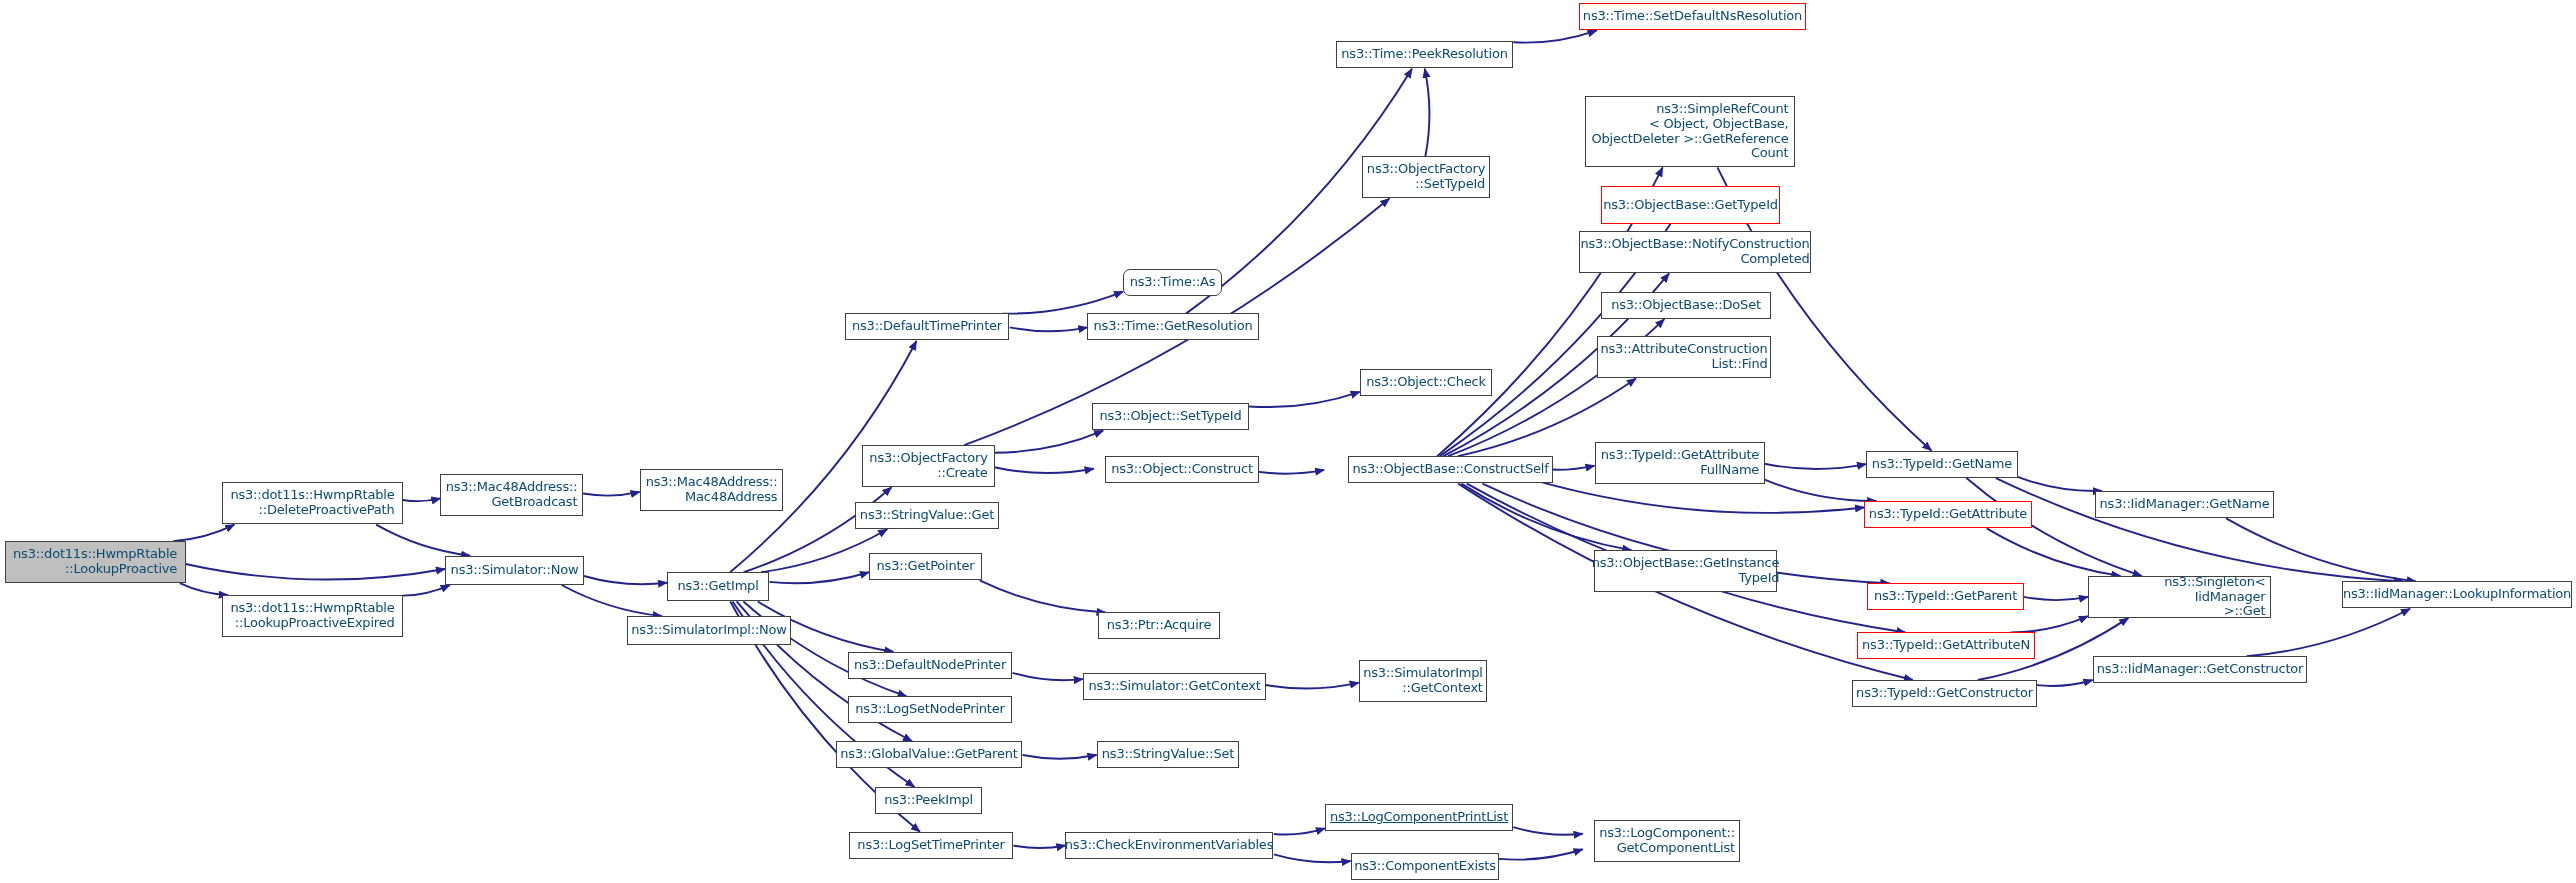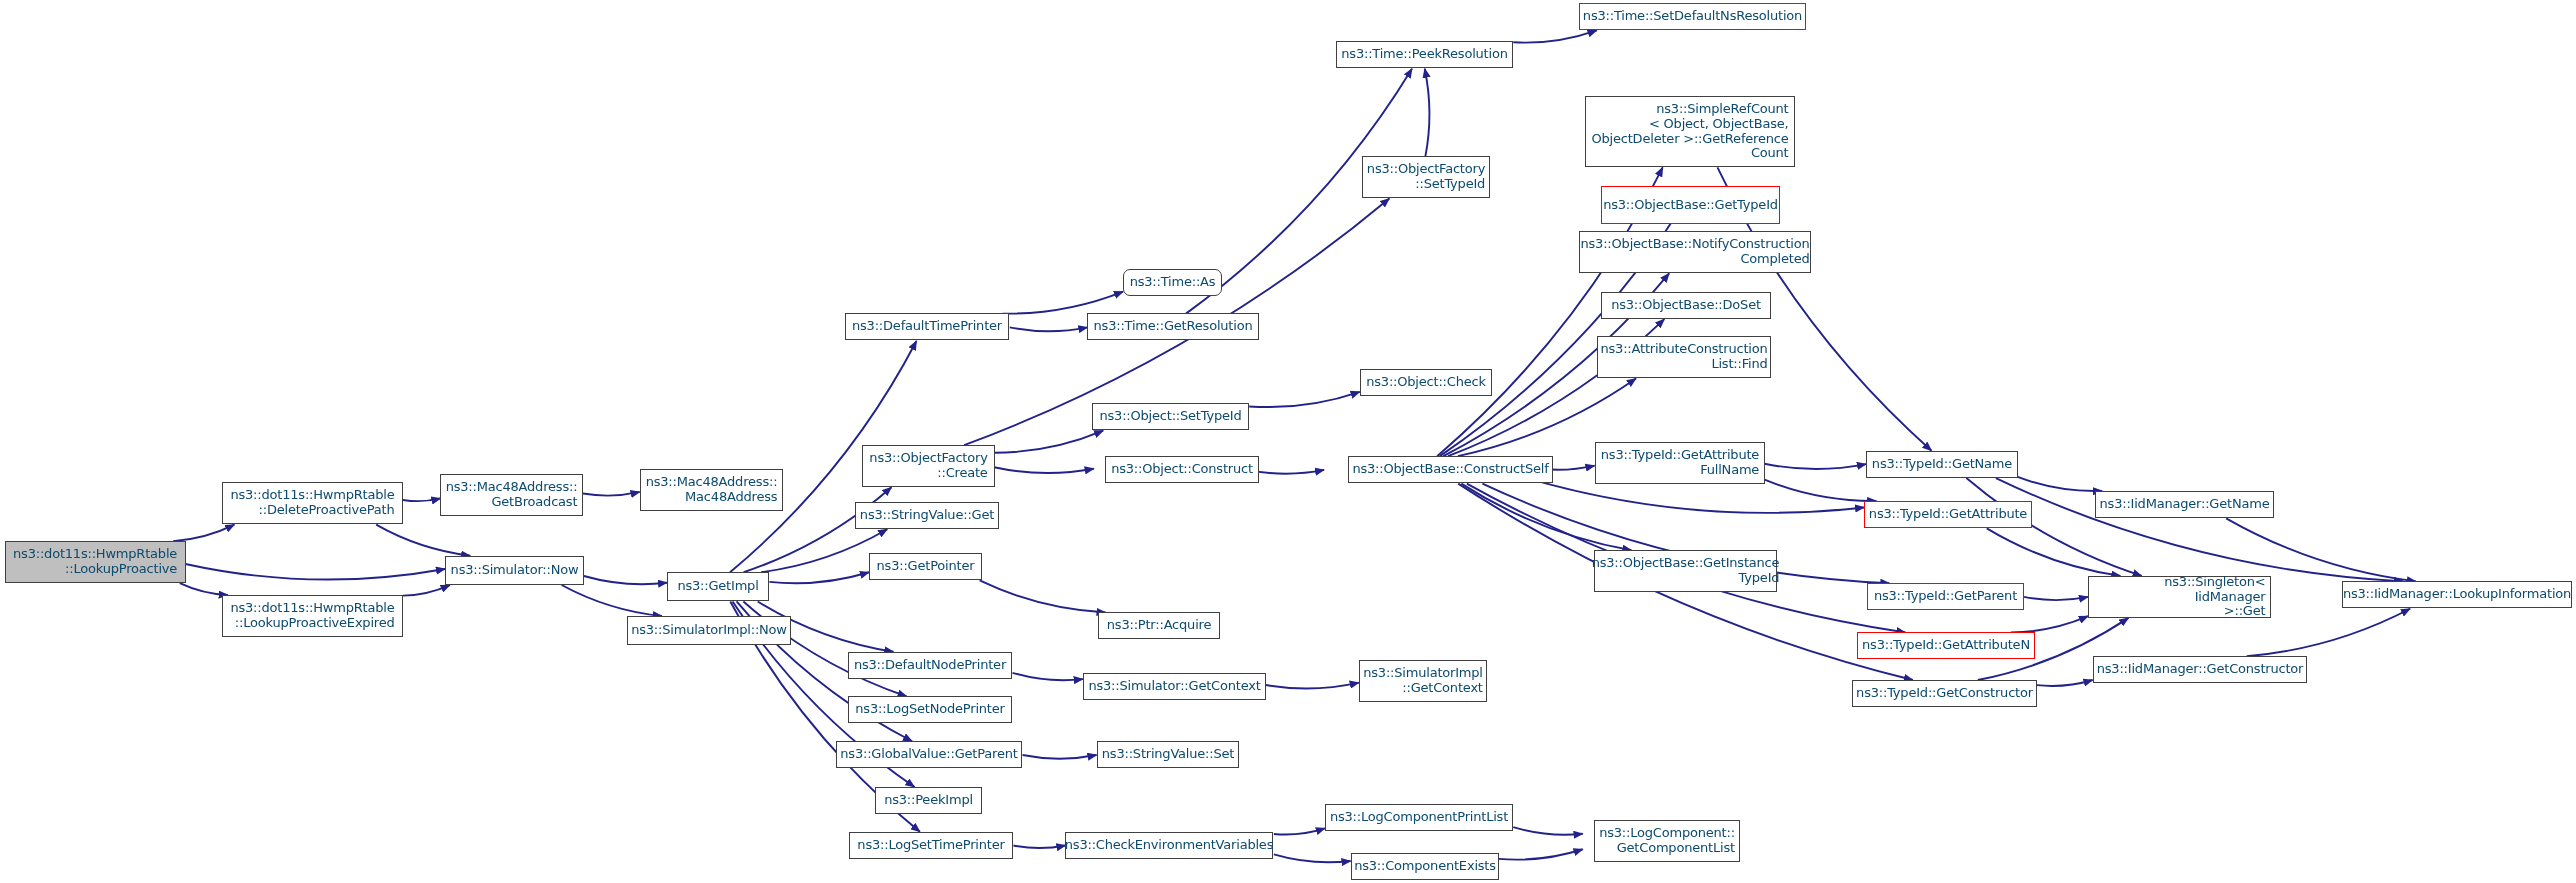--- a/index.html
+++ b/index.html
@@ -138,21 +138,21 @@
       <div class="node" style="left: 848px; top: 652px; width: 164px; height: 27.4px;">ns3::DefaultNodePrinter</div>
       <div class="node" style="left: 848px; top: 696px; width: 164px; height: 27.4px;">ns3::LogSetNodePrinter</div>
       <div class="node" style="left: 836px; top: 741px; width: 186px; height: 27.4px;">ns3::GlobalValue::GetParent</div>
       <div class="node" style="left: 875px; top: 787px; width: 107px; height: 27.4px;">ns3::PeekImpl</div>
       <div class="node" style="left: 849px; top: 832px; width: 164px; height: 27.4px;">ns3::LogSetTimePrinter</div>
       <div class="node" style="left: 1097px; top: 741px; width: 142px; height: 27.4px;">ns3::StringValue::Set</div>
       <div class="node" style="left: 1083px; top: 673px; width: 183px; height: 27.4px;">ns3::Simulator::GetContext</div>
       <div class="node" style="left: 1359px; top: 660px; width: 128px; height: 42px;">ns3::SimulatorImpl
 ::GetContext</div>
       <div class="node" style="left: 1065px; top: 832px; width: 208px; height: 27.4px;">ns3::CheckEnvironmentVariables</div>
-      <div class="node" style="left: 1325px; top: 804px; width: 188px; height: 27.4px;">ns3::LogComponentPrintList</div>
+      <div class="node" style="left: 1325px; top: 804px; width: 188px; height: 27.4px; text-decoration: underline;">ns3::LogComponentPrintList</div>
       <div class="node" style="left: 1351px; top: 853px; width: 148px; height: 27.4px;">ns3::ComponentExists</div>
       <div class="node" style="left: 1583px; top: 820px; width: 146px; height: 42px; margin-left: 11px;">ns3::LogComponent::
 GetComponentList</div>
       <div class="node" style="left: 1092px; top: 403px; width: 157px; height: 27.4px;">ns3::Object::SetTypeId</div>
       <div class="node" style="left: 1094px; top: 456px; width: 154px; height: 27.4px; margin-left: 11px;">ns3::Object::Construct</div>
       <div class="node" style="left: 1360px; top: 369px; width: 132px; height: 27.4px;">ns3::Object::Check</div>
       <div class="node" style="left: 1324px; top: 456px; width: 205px; height: 27.4px; margin-left: 24px;">ns3::ObjectBase::ConstructSelf</div>
       <div class="node" style="left: 1585px; top: 96px; width: 210px; height: 71px;">ns3::SimpleRefCount
 &lt; Object, ObjectBase,
 ObjectDeleter &gt;::GetReference

